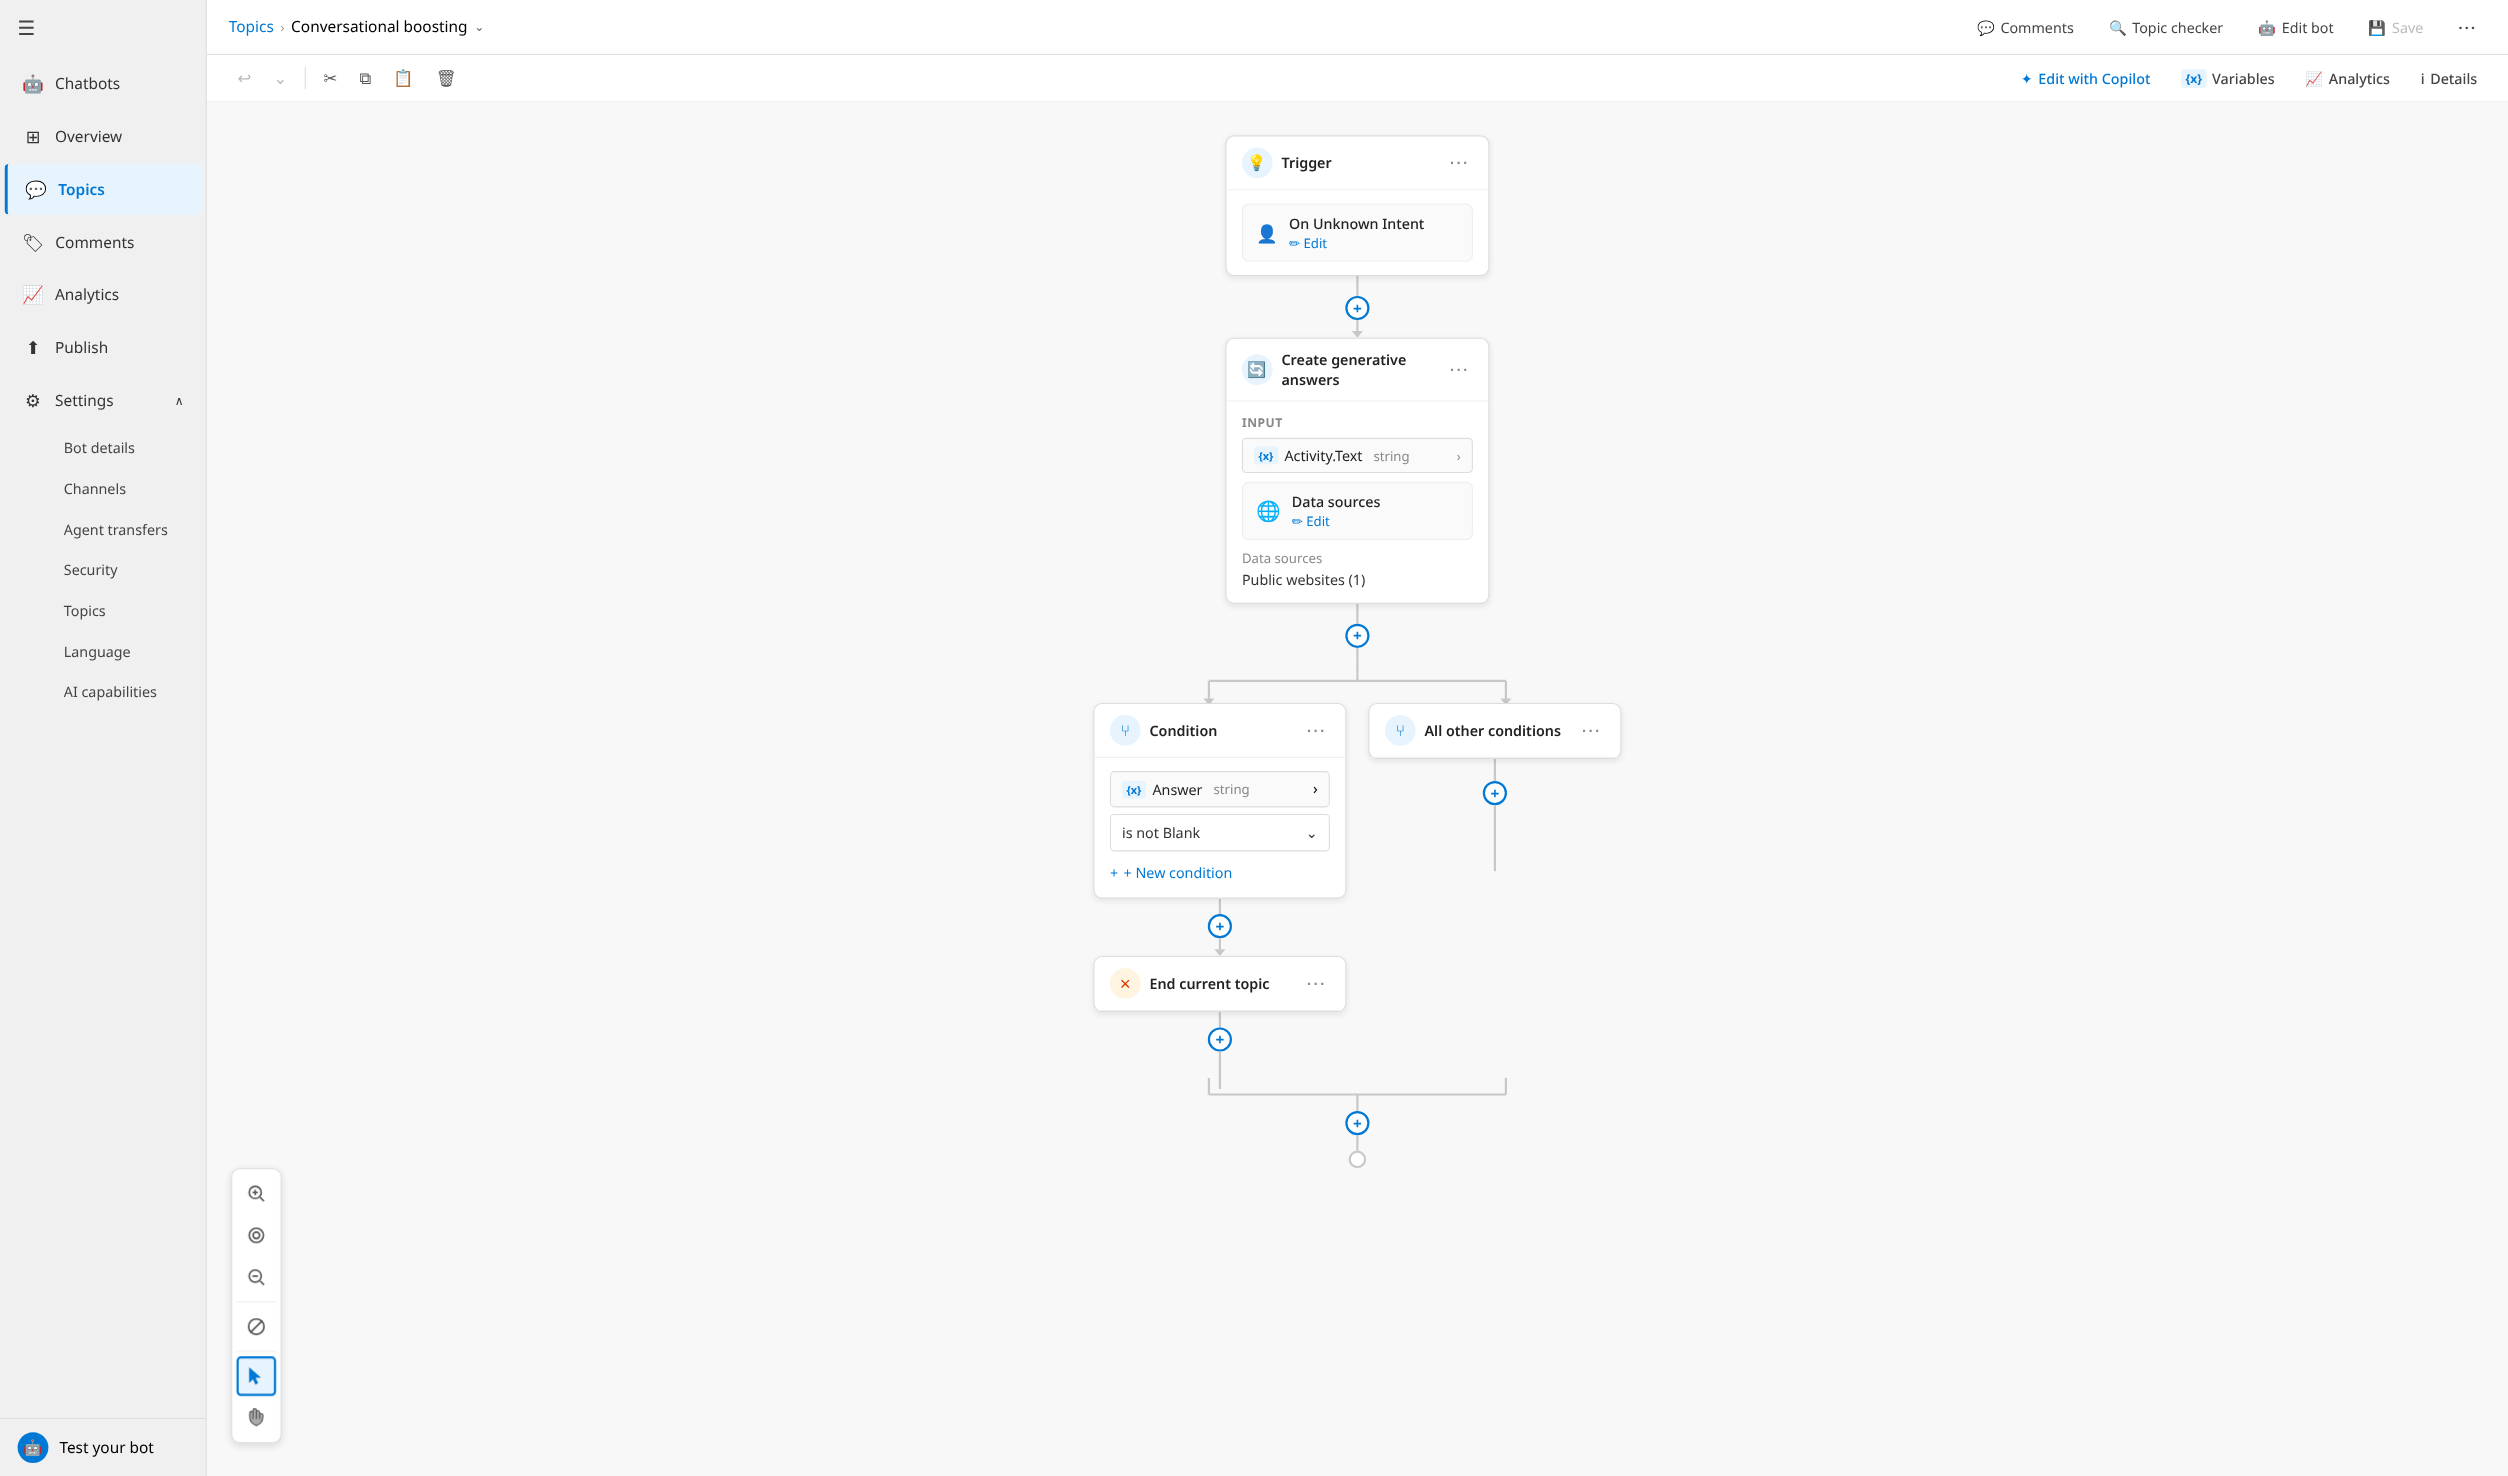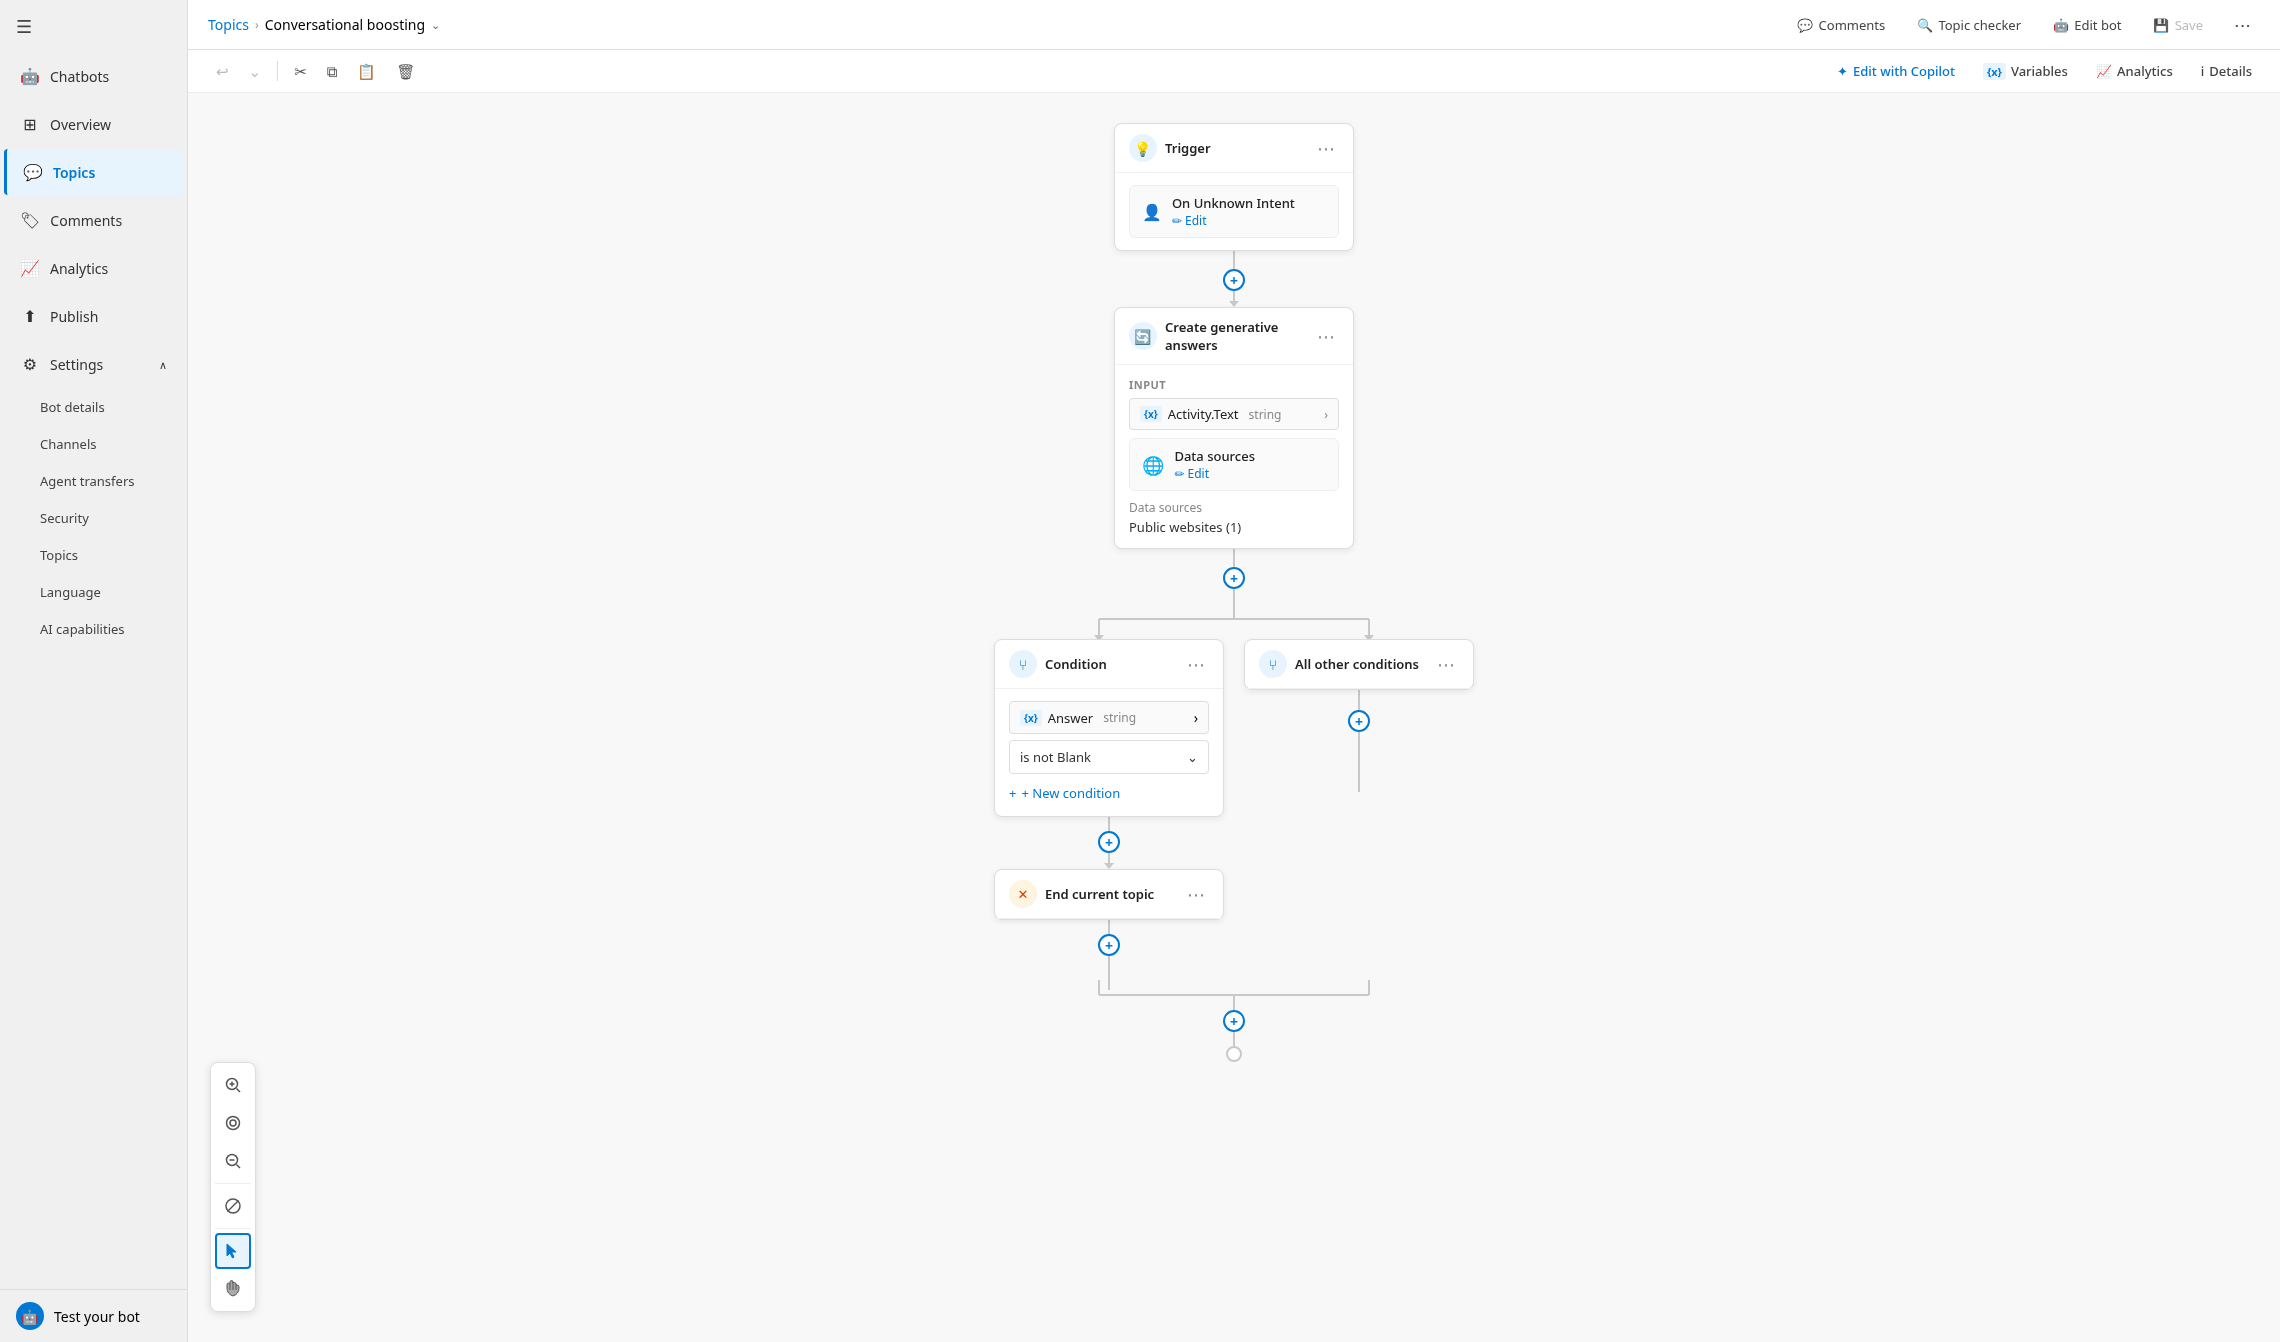--- a/index.html
+++ b/index.html
@@ -36,21 +36,21 @@
       border-radius: 4px;
       margin: 1px 4px;
     }
     .sidebar-item.active {
       background: #e8f4fd;
       color: #0078d4;
       font-weight: 600;
       border-left: 3px solid #0078d4;
     }
     .sidebar-item .icon { font-size: 16px; min-width: 20px; text-align: center; }
-    .sidebar-sub { padding-left: 28px; }
+    .sidebar-sub { padding-left: 46px; }
     .sidebar-sub-item {
       padding: 9px 12px;
       cursor: pointer;
       color: #444;
       font-size: 13px;
       border-radius: 4px;
       margin: 1px 0;
     }
     .sidebar-footer {
       padding: 12px 16px;

